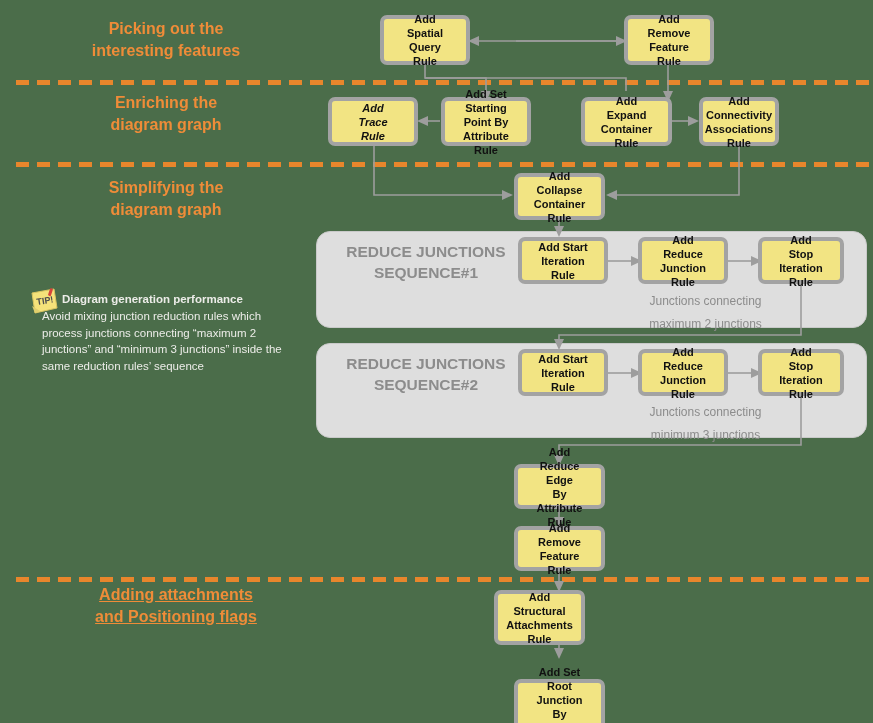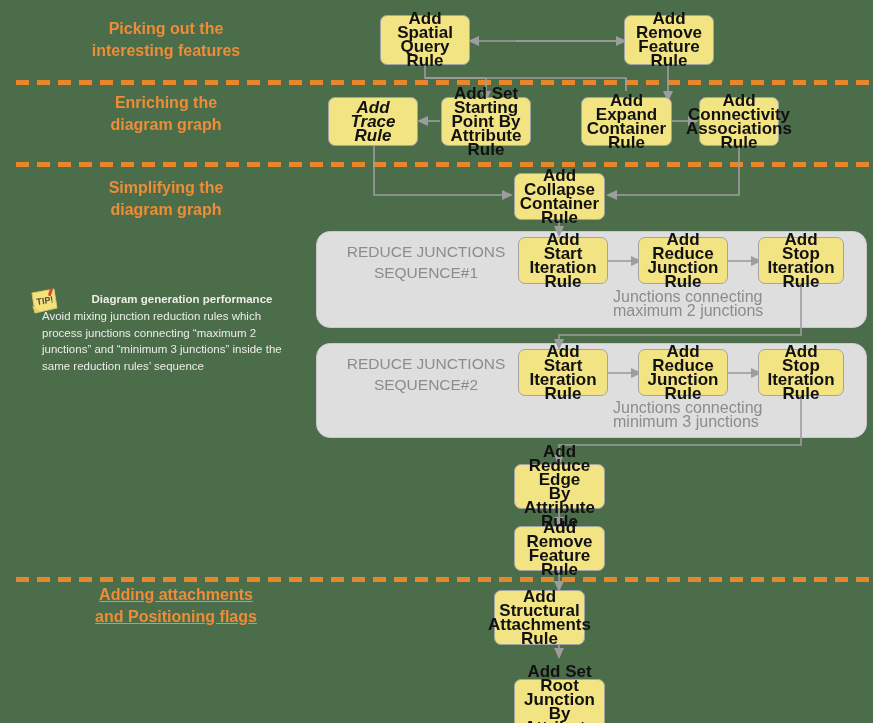--- a/index.html
+++ b/index.html
@@ -26,24 +26,24 @@
     font-weight:bold;
     line-height:22px;
     text-align:center;
     white-space:pre-line;
   }
 
   
   .node{
     position:absolute;
     background:#f2e483;
-    border:1px solid #a3a3a3;
+    border:4px solid #a3a3a3;
     border-radius:7px;
     color:#111111;
-    font-size:17px;
+    font-size:11px;
     font-weight:bold;
     line-height:14px;
     text-align:center;
     display:flex;
     align-items:center;
     justify-content:center;
     white-space:pre-line;
     box-sizing:border-box;
     padding:2px 16px;
   }
@@ -53,31 +53,31 @@
     position:absolute;
     background:#dedede;
     border:1px solid #c9c9c9;
     border-radius:14px;
     box-sizing:border-box;
   }
   .panel-title{
     position:absolute;
     color:#8c8c8c;
     font-size:15.5px;
-    font-weight:normal;
+    font-weight:bold;
     line-height:21px;
     text-align:center;
     white-space:pre-line;
   }
   .panel-note{
     position:absolute;
     color:#8c8c8c;
-    font-size:16px;
-    line-height:14px;
-    text-align:left;
+    font-size:12px;
+    line-height:23px;
+    text-align:center;
     white-space:pre-line;
   }
 
   
   .tip{
     position:absolute;
     color:#ecece8;
     font-size:11.5px;
     line-height:16.5px;
   }
@@ -112,21 +112,21 @@
 and Positioning flags</div>
 
   <div class="tip-icon" style="left:14px;top:288px;">
     <svg viewBox="0 0 28 26" width="28" height="26" aria-hidden="true">
       <polygon points="2,5 24,1 27,20 5,25" fill="#f5e27a" stroke="#d9c560" stroke-width="1"></polygon>
       <polygon points="5,25 2,18 10,23" fill="#e0cf6e"></polygon>
       <text x="7" y="17" font-family="Liberation Sans, sans-serif" font-size="9" font-weight="bold" fill="#4d4d4d" transform="rotate(-9 7 17)">TIP!</text>
       <rect x="19" y="0" width="3" height="8" rx="1.2" fill="#d7443a" transform="rotate(18 20 4)"></rect>
     </svg>
   </div>
-  <div class="tip" style="left:46px;top:291px;width:240px;text-align:center;">
+  <div class="tip" style="left:46px;top:291px;width:240px;">
     <span class="tip-head">Diagram generation performance</span>
   </div>
   <div class="tip" style="left:26px;top:308px;width:262px;">
     <span class="tip-body">Avoid mixing junction reduction rules which process junctions connecting “maximum 2 junctions” and “minimum 3 junctions” inside the same reduction rules’ sequence</span>
   </div>
 
   <div class="panel" style="left:300px;top:231px;width:551px;height:97px;"></div>
   <div class="panel-title" style="left:310px;top:241px;width:200px;">REDUCE JUNCTIONS
 SEQUENCE#1</div>
   <div class="panel-note" style="left:597px;top:290px;width:185px;">Junctions connecting

